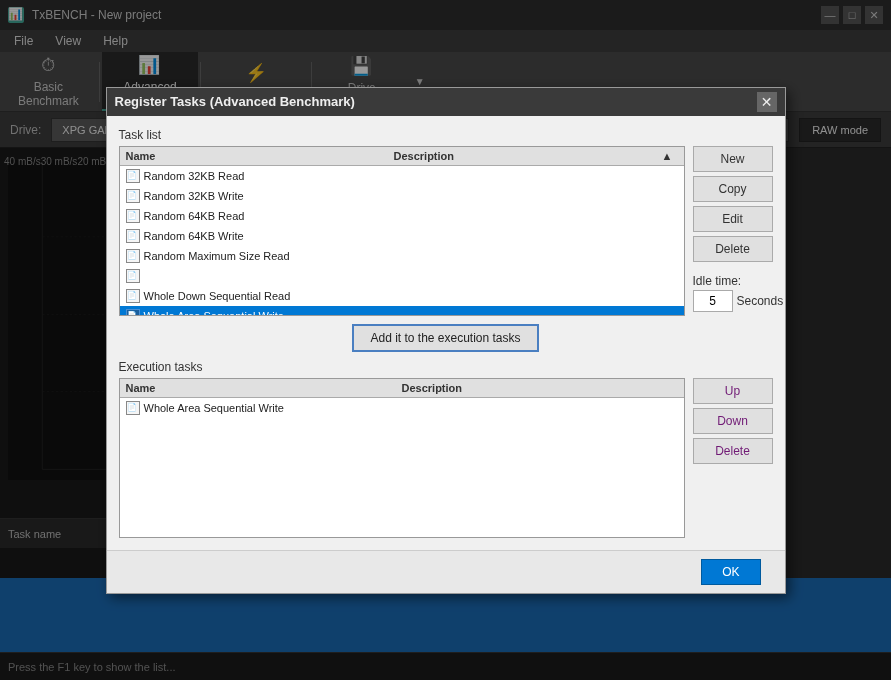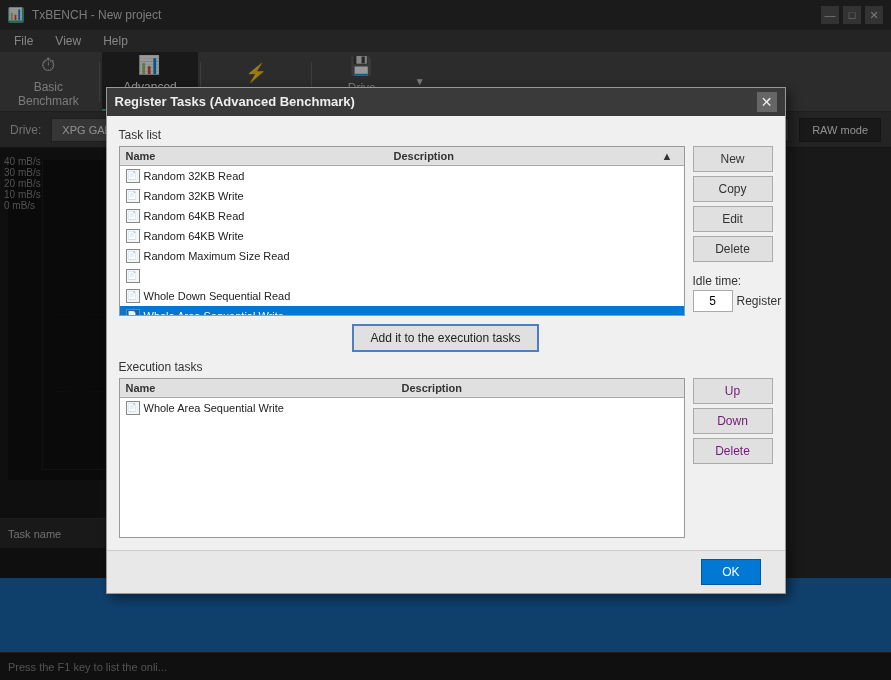--- a/index.html
+++ b/index.html
@@ -114,21 +114,21 @@
       background: #1a1a1a;
       padding: 8px;
       position: relative;
       border-right: 1px solid #333;
     }
     .graph-labels {
       position: absolute;
       left: 4px;
       top: 8px;
       display: flex;
-      flex-direction: column;
+      flex-direction: row;
       color: #888;
       font-size: 10px;
     }
     .graph-canvas {
       width: 100%;
       height: 320px;
       background: #111;
       margin-top: 4px;
     }
     .task-name-bar {
@@ -390,21 +390,21 @@
       <line x1="30" y1="145" x2="160" y2="145" stroke="#222" stroke-width="0.5" stroke-dasharray="2"></line>
       <line x1="30" y1="72" x2="160" y2="72" stroke="#222" stroke-width="0.5" stroke-dasharray="2"></line>
     </svg>
     <div class="task-name-bar">
       <span>Task name</span>
     </div>
   </div>
 </div>
 
 <div class="status-bar">
-  <span>Press the F1 key to list the onli...</span>
+  <span>Press the F1 key to show the list...</span>
 </div>
 
 <div class="dialog-overlay">
   <div class="dialog">
 
     <div class="dialog-title-bar">
       <span>Register Tasks (Advanced Benchmark)</span>
       <button class="dialog-close">✕</button>
     </div>
 
@@ -465,21 +465,21 @@
         <div class="side-buttons">
           <button class="side-btn">New</button>
           <button class="side-btn">Copy</button>
           <button class="side-btn">Edit</button>
           <button class="side-btn">Delete</button>
           <div class="idle-time-group">
             <div style="display:flex;flex-direction:column;gap:2px;">
               <span>Idle time:</span>
               <div style="display:flex;align-items:center;gap:4px;">
                 <input type="text" class="idle-input" value="5" style="">
-                <span>Register</span>
+                <span>Seconds</span>
               </div>
             </div>
           </div>
         </div>
       </div>
 
       <div class="add-btn-row">
         <button class="add-btn">Add it to the execution tasks</button>
       </div>
 

